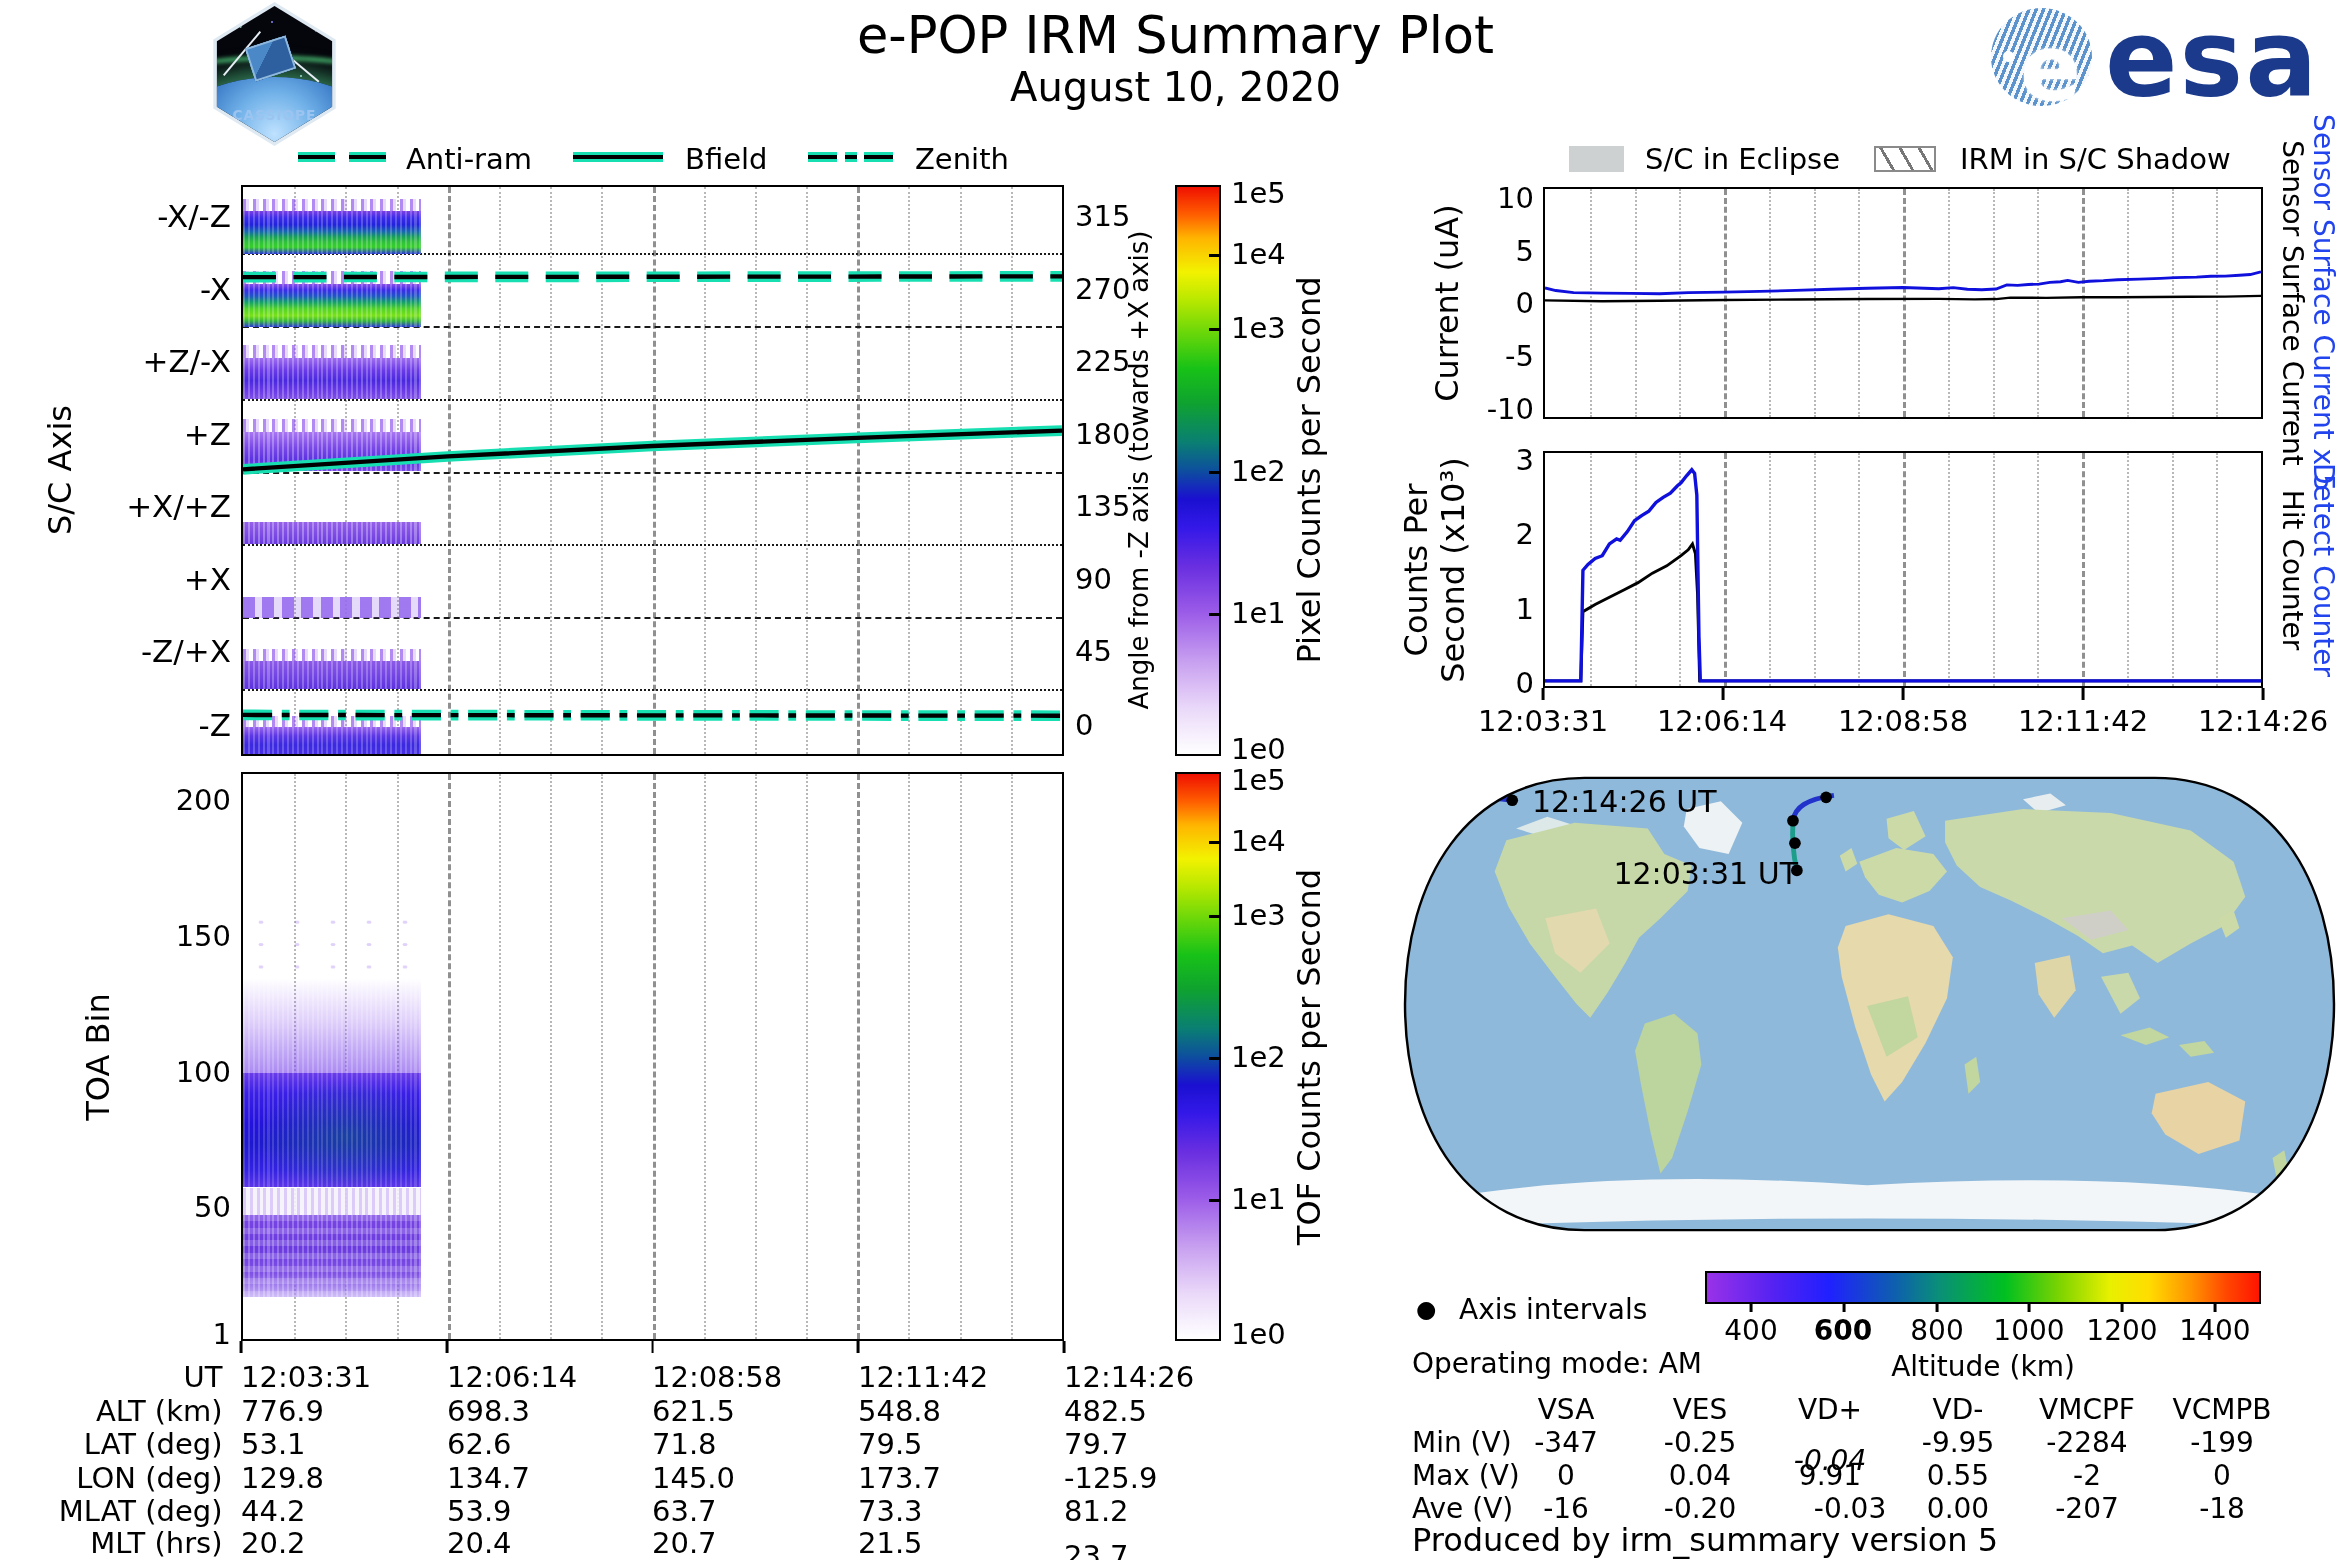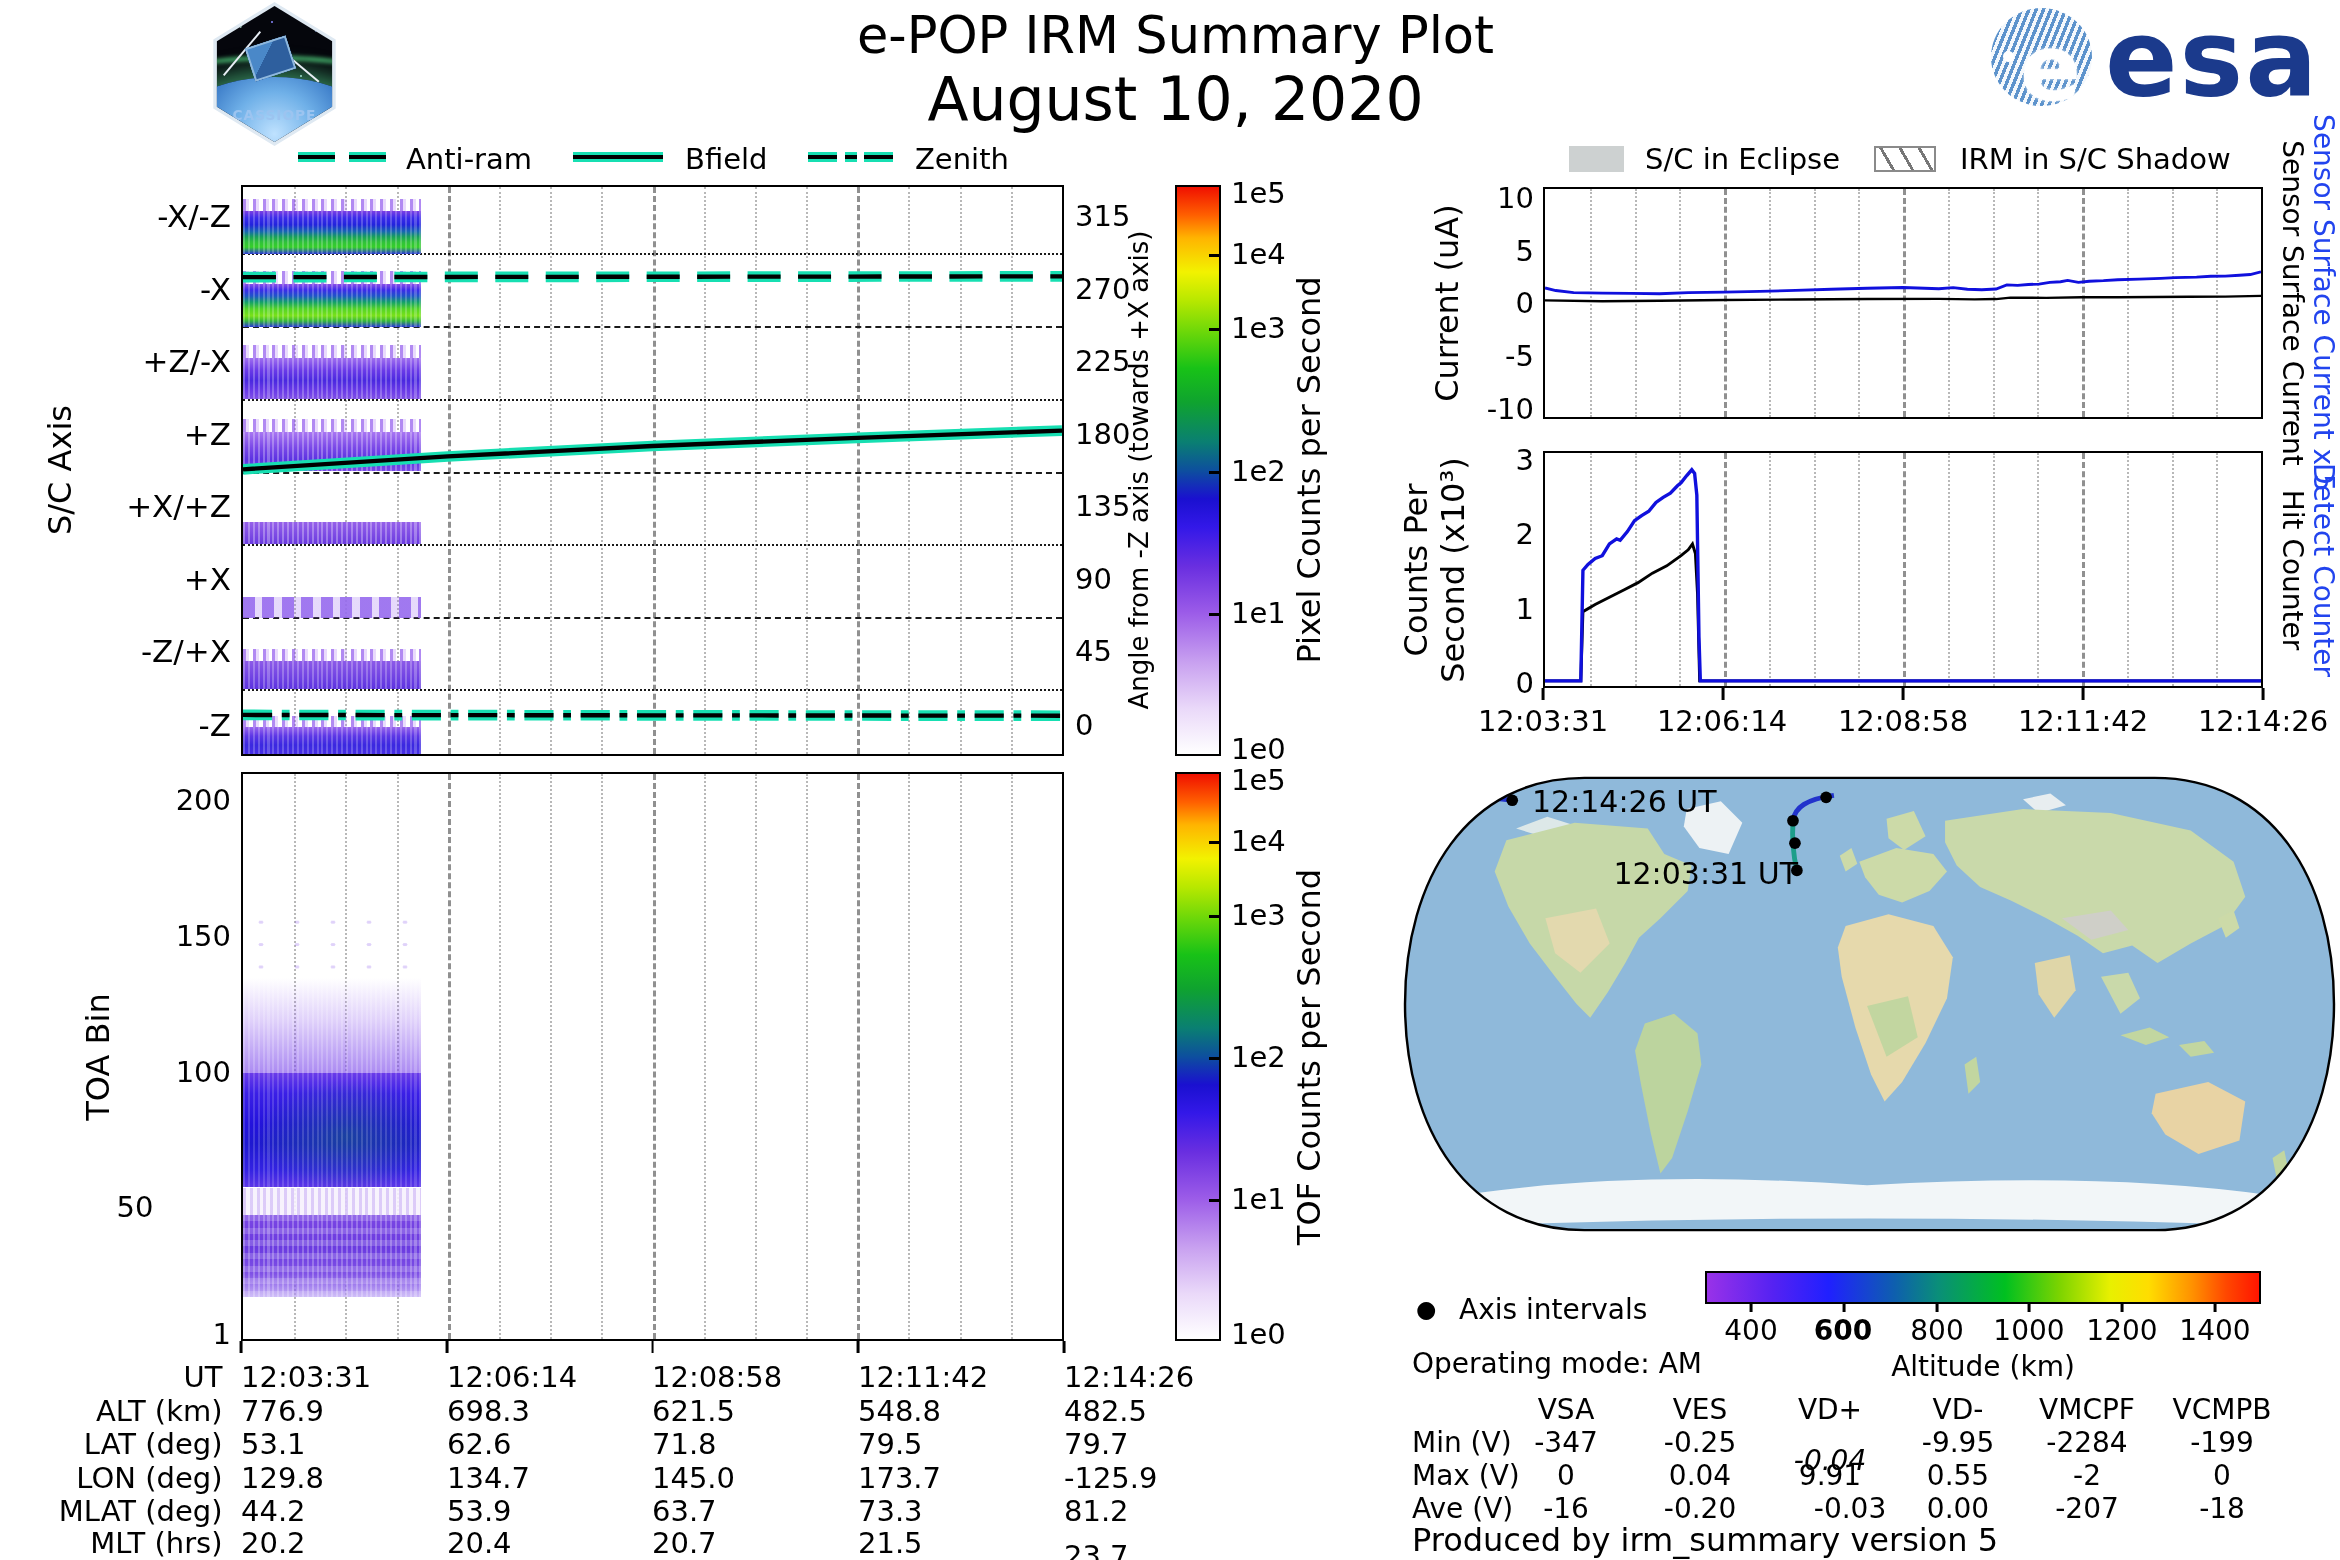--- a/index.html
+++ b/index.html
@@ -57,21 +57,21 @@
     <div class="earth"></div>
     <div class="aurora"></div>
     <div class="boom" style="left:29px;top:19.5px;transform:rotate(40deg);"></div>
     <div class="boom" style="left:84px;top:29px;transform:rotate(-50deg);"></div>
     <div class="sat"></div>
     <div class="tx" style="left:0;right:0;bottom:19.5px;text-align:center;font-size:13.7px;font-weight:bold;color:#9cc4f0;letter-spacing:1px;">CASSIOPE</div>
   </div>
 </div>
 
 <div class="tx" style="left:683px;top:5.9px;width:985px;text-align:center;font-size:51px;">e-POP IRM Summary Plot</div>
-<div class="tx" style="left:683px;top:64px;width:985px;text-align:center;font-size:60px;">August 10, 2020</div>
+<div class="tx" style="left:683px;top:64px;width:985px;text-align:center;font-size:40px;">August 10, 2020</div>
 
 <div>
   <div class="esa-globe" style="left:1991px;top:7.8px;">
     <div class="esa-e">e</div>
     <div class="abs" style="left:11.7px;top:43px;width:11.7px;height:11.7px;border-radius:50%;background:#fff;"></div>
   </div>
   <div class="tx" style="left:2105px;top:-3.9px;font-size:107px;font-weight:bold;color:#1b3a8c;letter-spacing:2px;">esa</div>
 </div>
 
 <div>
@@ -201,21 +201,21 @@
 <div class="tx tick30 cy" style="left:1231px;top:328px;">1e3</div>
 <div class="tx tick30 cy" style="left:1231px;top:471px;">1e2</div>
 <div class="tx tick30 cy" style="left:1231px;top:613px;">1e1</div>
 <div class="tx tick30 cy" style="left:1231px;top:749px;">1e0</div>
 <div class="tx lbl33 r90" style="left:1309px;top:470px;">Pixel Counts per Second</div>
 
 <div class="tx lbl33 r90" style="left:98px;top:1057px;">TOA Bin</div>
 <div class="tx tick30 cy" style="left:39px;top:800px;width:192px;text-align:right;">200</div>
 <div class="tx tick30 cy" style="left:39px;top:936px;width:192px;text-align:right;">150</div>
 <div class="tx tick30 cy" style="left:39px;top:1072px;width:192px;text-align:right;">100</div>
-<div class="tx tick30 cy" style="left:39px;top:1207px;width:192px;text-align:center;">50</div>
+<div class="tx tick30 cy" style="left:39px;top:1207px;width:192px;text-align:right;">50</div>
 <div class="tx tick30 cy" style="left:39px;top:1334px;width:192px;text-align:right;">1</div>
 
 <div class="panel" style="left:241px;top:772px;width:823px;height:569px;">
     <div class="vg mi" style="left: 93.75%;"></div>
     <div class="vg mi" style="left: 87.5%;"></div>
     <div class="vg mi" style="left: 81.25%;"></div>
     <div class="vg ma" style="left: 75%;"></div>
     <div class="vg mi" style="left: 68.75%;"></div>
     <div class="vg mi" style="left: 62.5%;"></div>
     <div class="vg mi" style="left: 56.25%;"></div>

